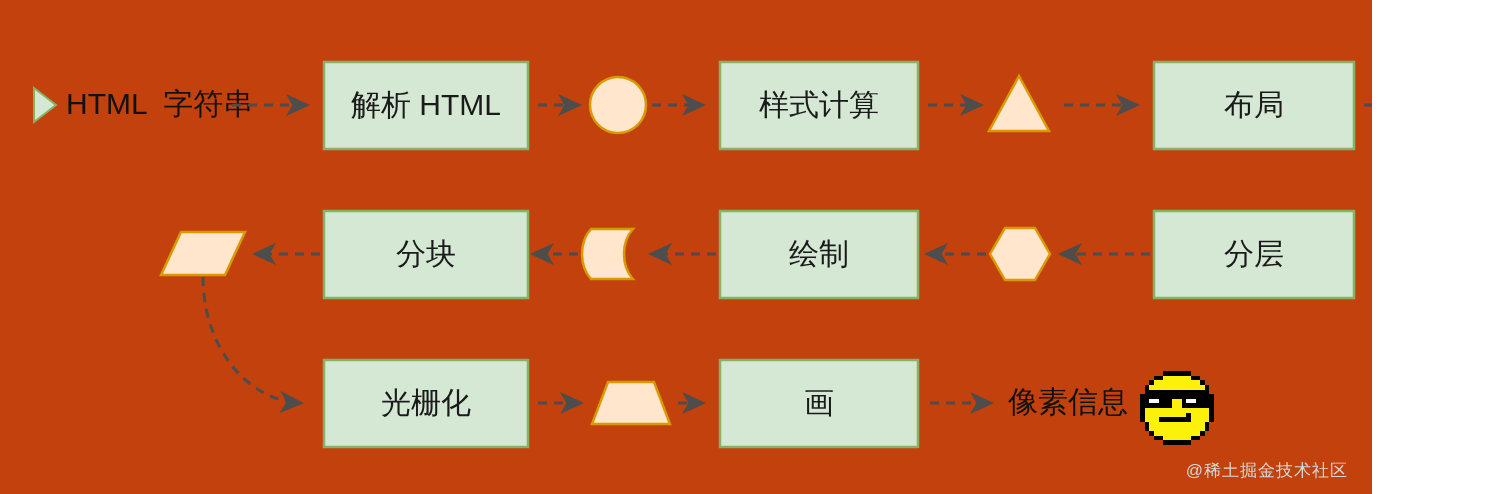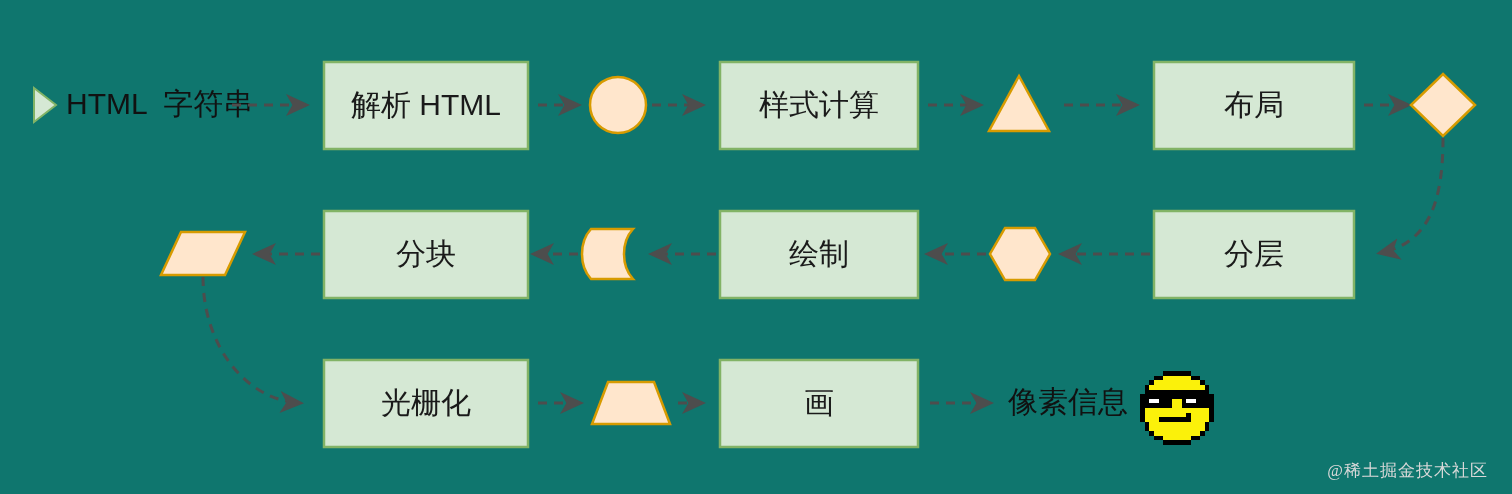--- a/index.html
+++ b/index.html
@@ -5,23 +5,23 @@
   html, body {
     margin: 0;
     padding: 0;
     background: #ffffff;
   }
   body {
     font-family: "Liberation Sans", "DejaVu Sans", sans-serif;
   }
   #canvas {
     position: relative;
-    width: 1512px;
+    width: 1372px;
     height: 494px;
-    background: #0f766e;
+    background: #c2410c;
     overflow: hidden;
   }
   #flow-svg {
     position: absolute;
     left: 0;
     top: 0;
     width: 1512px;
     height: 494px;
   }
   .node-label {
@@ -39,21 +39,21 @@
     dominant-baseline: middle;
     white-space: pre;
   }
   .watermark-text {
     position: absolute;
     right: 24px;
     bottom: 12px;
     font-size: 17px;
     color: #d8d8d8;
     letter-spacing: 1px;
-    font-family: Liberation Serif, serif;
+    font-family: Liberation Sans, sans-serif;
     user-select: none;
   }
   .emoji-wrap {
     position: absolute;
     left: 1140px;
     top: 371px;
     width: 74px;
     height: 74px;
   }
 </style>

